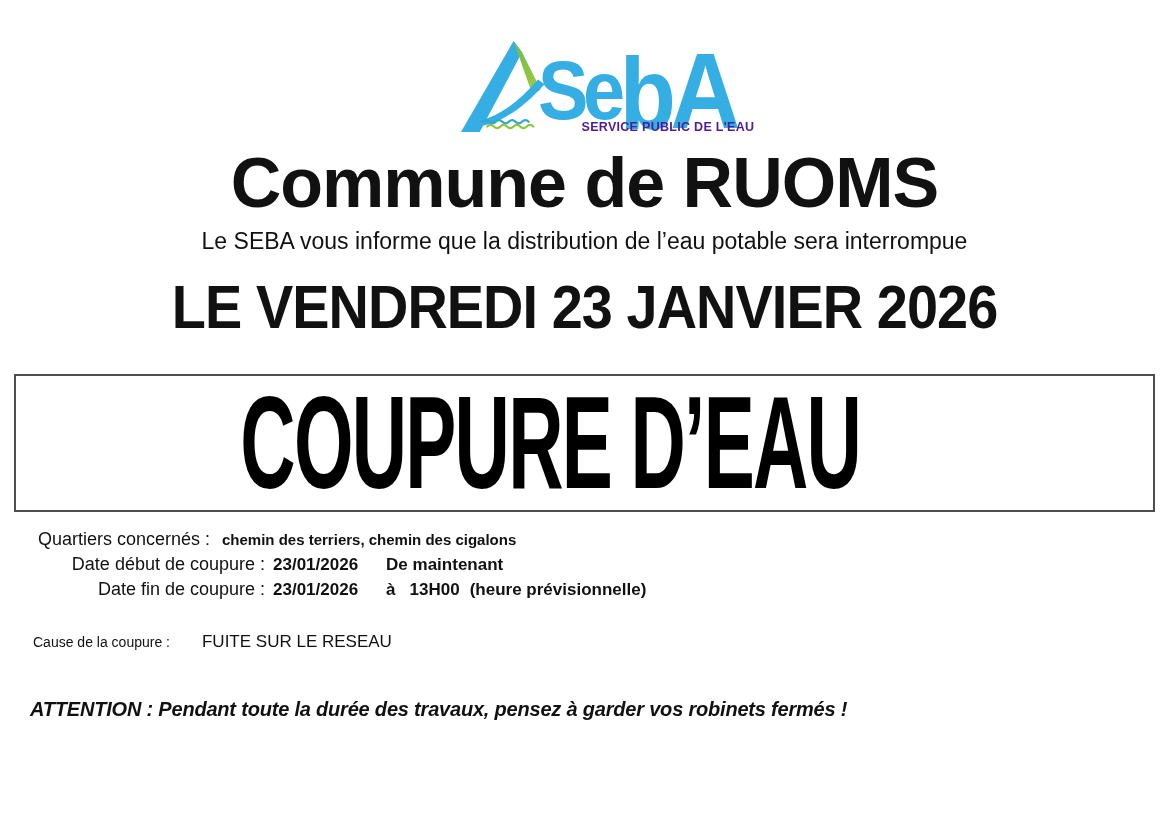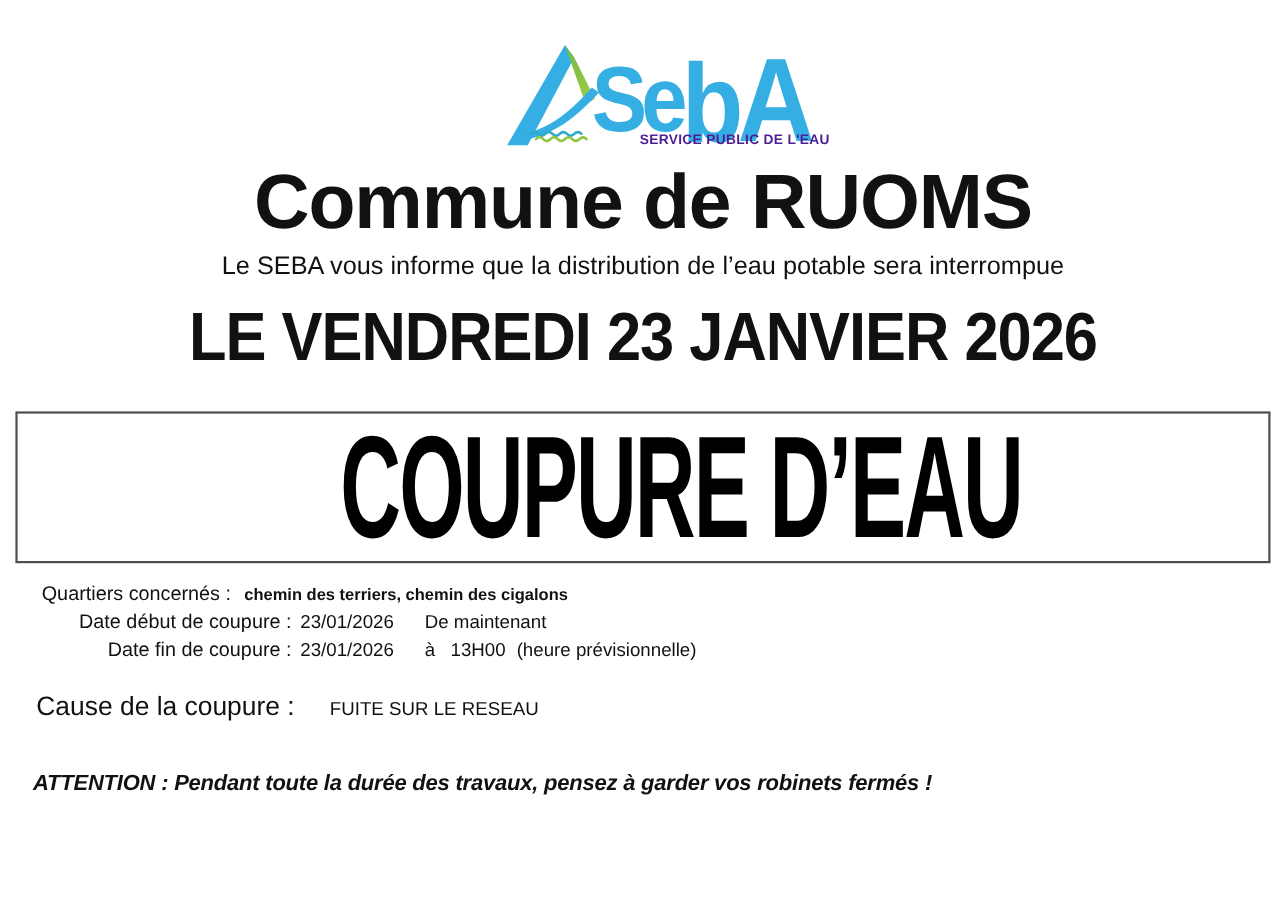--- a/index.html
+++ b/index.html
@@ -22,38 +22,38 @@
   
   .center { text-align:center; }
   .page-title { margin-top:10px; font-size:70px; font-weight:bold; letter-spacing:-1px; line-height:1; }
   .intro { margin-top:10px; font-size:23px; line-height:1.2; }
   .date-wrap { margin-top:20px; line-height:1; }
   .date-heading { display:inline-block; font-size:62px; font-weight:bold; line-height:1;
                   white-space:nowrap; transform:scaleX(0.9); letter-spacing:-1px; }
 
   
   .banner-box { margin:36px 14px 0; height:138px; border:2px solid #4d4d4d;
-                display:flex; align-items:center; justify-content:flex-end; background:#fff; }
+                display:flex; align-items:center; justify-content:flex-start; background:#fff; }
   .banner-text { display:inline-block; font-size:132px; font-weight:bold; line-height:1;
                  letter-spacing:-3px; white-space:nowrap; transform:scaleX(0.58); color:#000; }
 
   
   .details { margin-top:15px; }
   .drow { display:flex; align-items:baseline; line-height:24px; }
   .dlabel { font-size:18px; text-align:right; white-space:nowrap; }
   .w-quartiers { width:210px; }
   .w-dates { width:265px;padding-left:32px; }
   .dval-sm { font-size:15px; font-weight:bold; margin-left:12px; white-space:nowrap; }
-  .dval { font-size:17px; font-weight:normal; margin-left:8px; white-space:nowrap; }
+  .dval { font-size:17px; font-weight:bold; margin-left:8px; white-space:nowrap; }
   .gap28 { margin-left:28px; }
   .gap14 { margin-left:14px; }
   .gap10 { margin-left:10px; }
 
   .cause-row { margin-top:28px; display:flex; align-items:baseline; line-height:24px; }
-  .cause-label { font-size:24px; padding-left:33px; white-space:nowrap; }
+  .cause-label { font-size:14px; padding-left:33px; white-space:nowrap; }
   .cause-value { font-size:17px; margin-left:32px; white-space:nowrap; }
 
   
   .warning { margin:44px 0 0 30px; font-size:20px; font-weight:bold; font-style:italic;
              letter-spacing:-0.2px; white-space:nowrap; }
 </style>
 </head>
 <body>
 
 <div class="logo">

